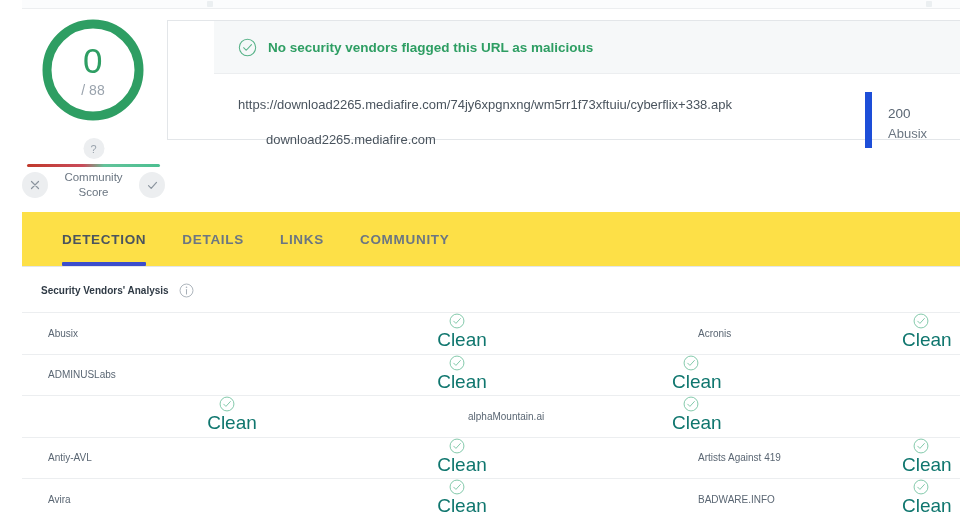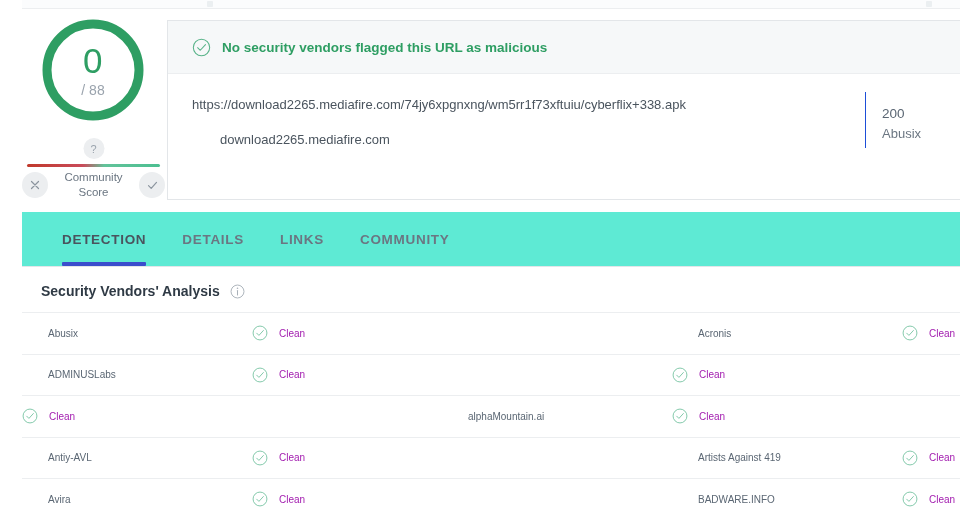--- a/index.html
+++ b/index.html
@@ -125,24 +125,25 @@
     font-size: 11.5px;
     color: #6b7682;
     line-height: 15px;
   }
 
   
   .card {
     position: absolute;
     left: 167px; top: 10px;
     width: 793px;
-    height: 180px;
+    height: 120px;
     border: 1px solid #e3e6e9;
     border-right: none;
     background: #ffffff;
+    padding-left: 46px;
   }
   .card-banner {
     height: 53px;
     background: #f6f8f9;
     border-bottom: 1px solid #eceef0;
     display: flex;
     align-items: center;
     padding-left: 24px;
   }
   .banner-icon {
@@ -164,21 +165,21 @@
     padding: 22px 0 0 24px;
   }
   .url-line {
     font-size: 13px;
     color: #4a545e;
     line-height: 17px;
   }
   .url-line.second { margin-top: 18px; margin-left: 28px; }
   .card-status {
     width: 95px;
-    border-left: 1px solid #1d4ed8;
+    border-left: 7px solid #1d4ed8;
     margin: 18px 0 26px 0;
     padding-left: 16px;
     padding-top: 12px;
   }
   .status-code {
     font-size: 13.5px;
     color: #5a6673;
     line-height: 20px;
   }
   .status-label {
@@ -186,21 +187,21 @@
     color: #6b7682;
     line-height: 20px;
   }
 
   
   .tabbar {
     position: absolute;
     left: 22px; top: 212px;
     width: 938px;
     height: 55px;
-    background: #5eead4;
+    background: #fde047;
     border-bottom: 1px solid #e3e6e9;
   }
   .tabs {
     display: flex;
     align-items: center;
     height: 100%;
     padding-left: 22px;
   }
   .tab {
     position: relative;
@@ -226,21 +227,21 @@
   }
 
   
   .analysis-head {
     position: absolute;
     left: 41px; top: 283px;
     display: flex;
     align-items: center;
   }
   .analysis-title {
-    font-size: 14px;
+    font-size: 10px;
     font-weight: bold;
     color: #2f3a45;
   }
   .info-icon {
     margin-left: 10px;
     width: 15px; height: 15px;
   }
 
   
   .vendor-table {
@@ -261,22 +262,23 @@
     height: 100%;
   }
   .vcell-name {
     width: 230px;
     padding-left: 26px;
     font-size: 10px;
     color: #5a6673;
   }
   .vcell-status {
     width: 420px;
-    font-size: 10px;
-    color: #a21caf;
+    font-size: 19px;
+    color: #0f766e;
+    flex-direction: column;
   }
   .vcell-status.right { width: auto; }
   .check-icon {
     width: 16px; height: 16px;
     margin-right: 11px;
     flex: 0 0 auto;
   }
 </style>
 </head>
 <body>

